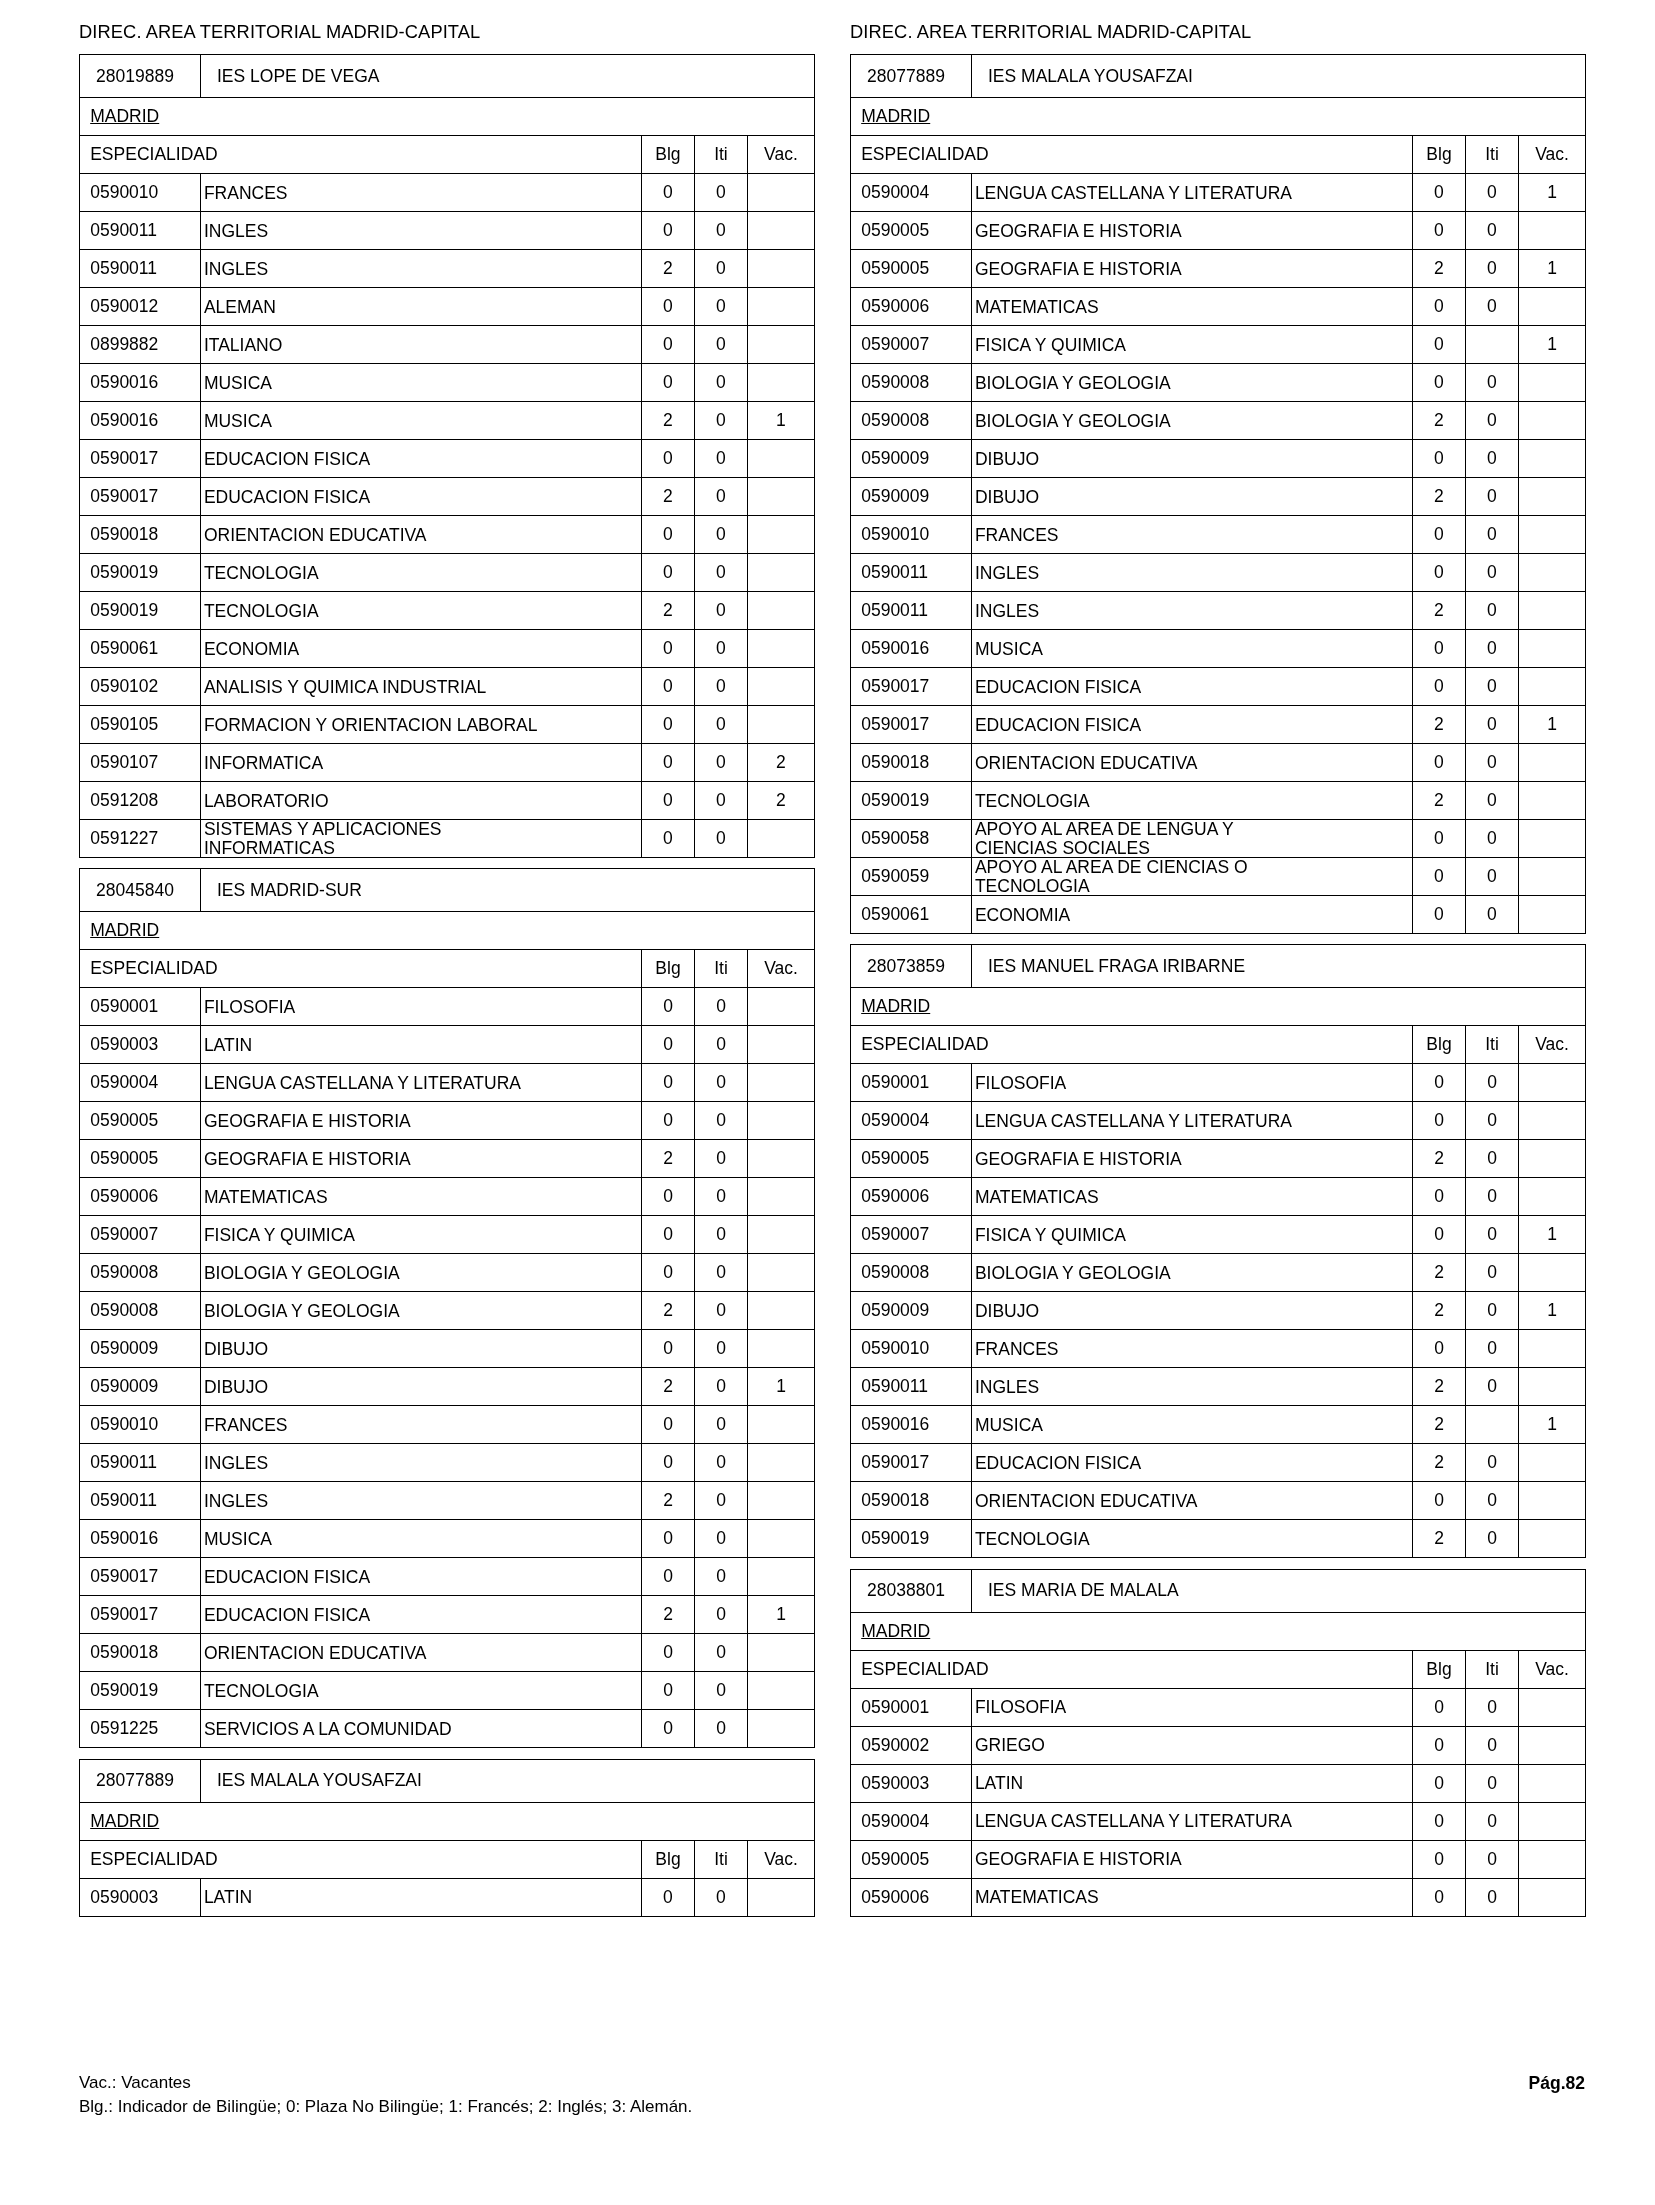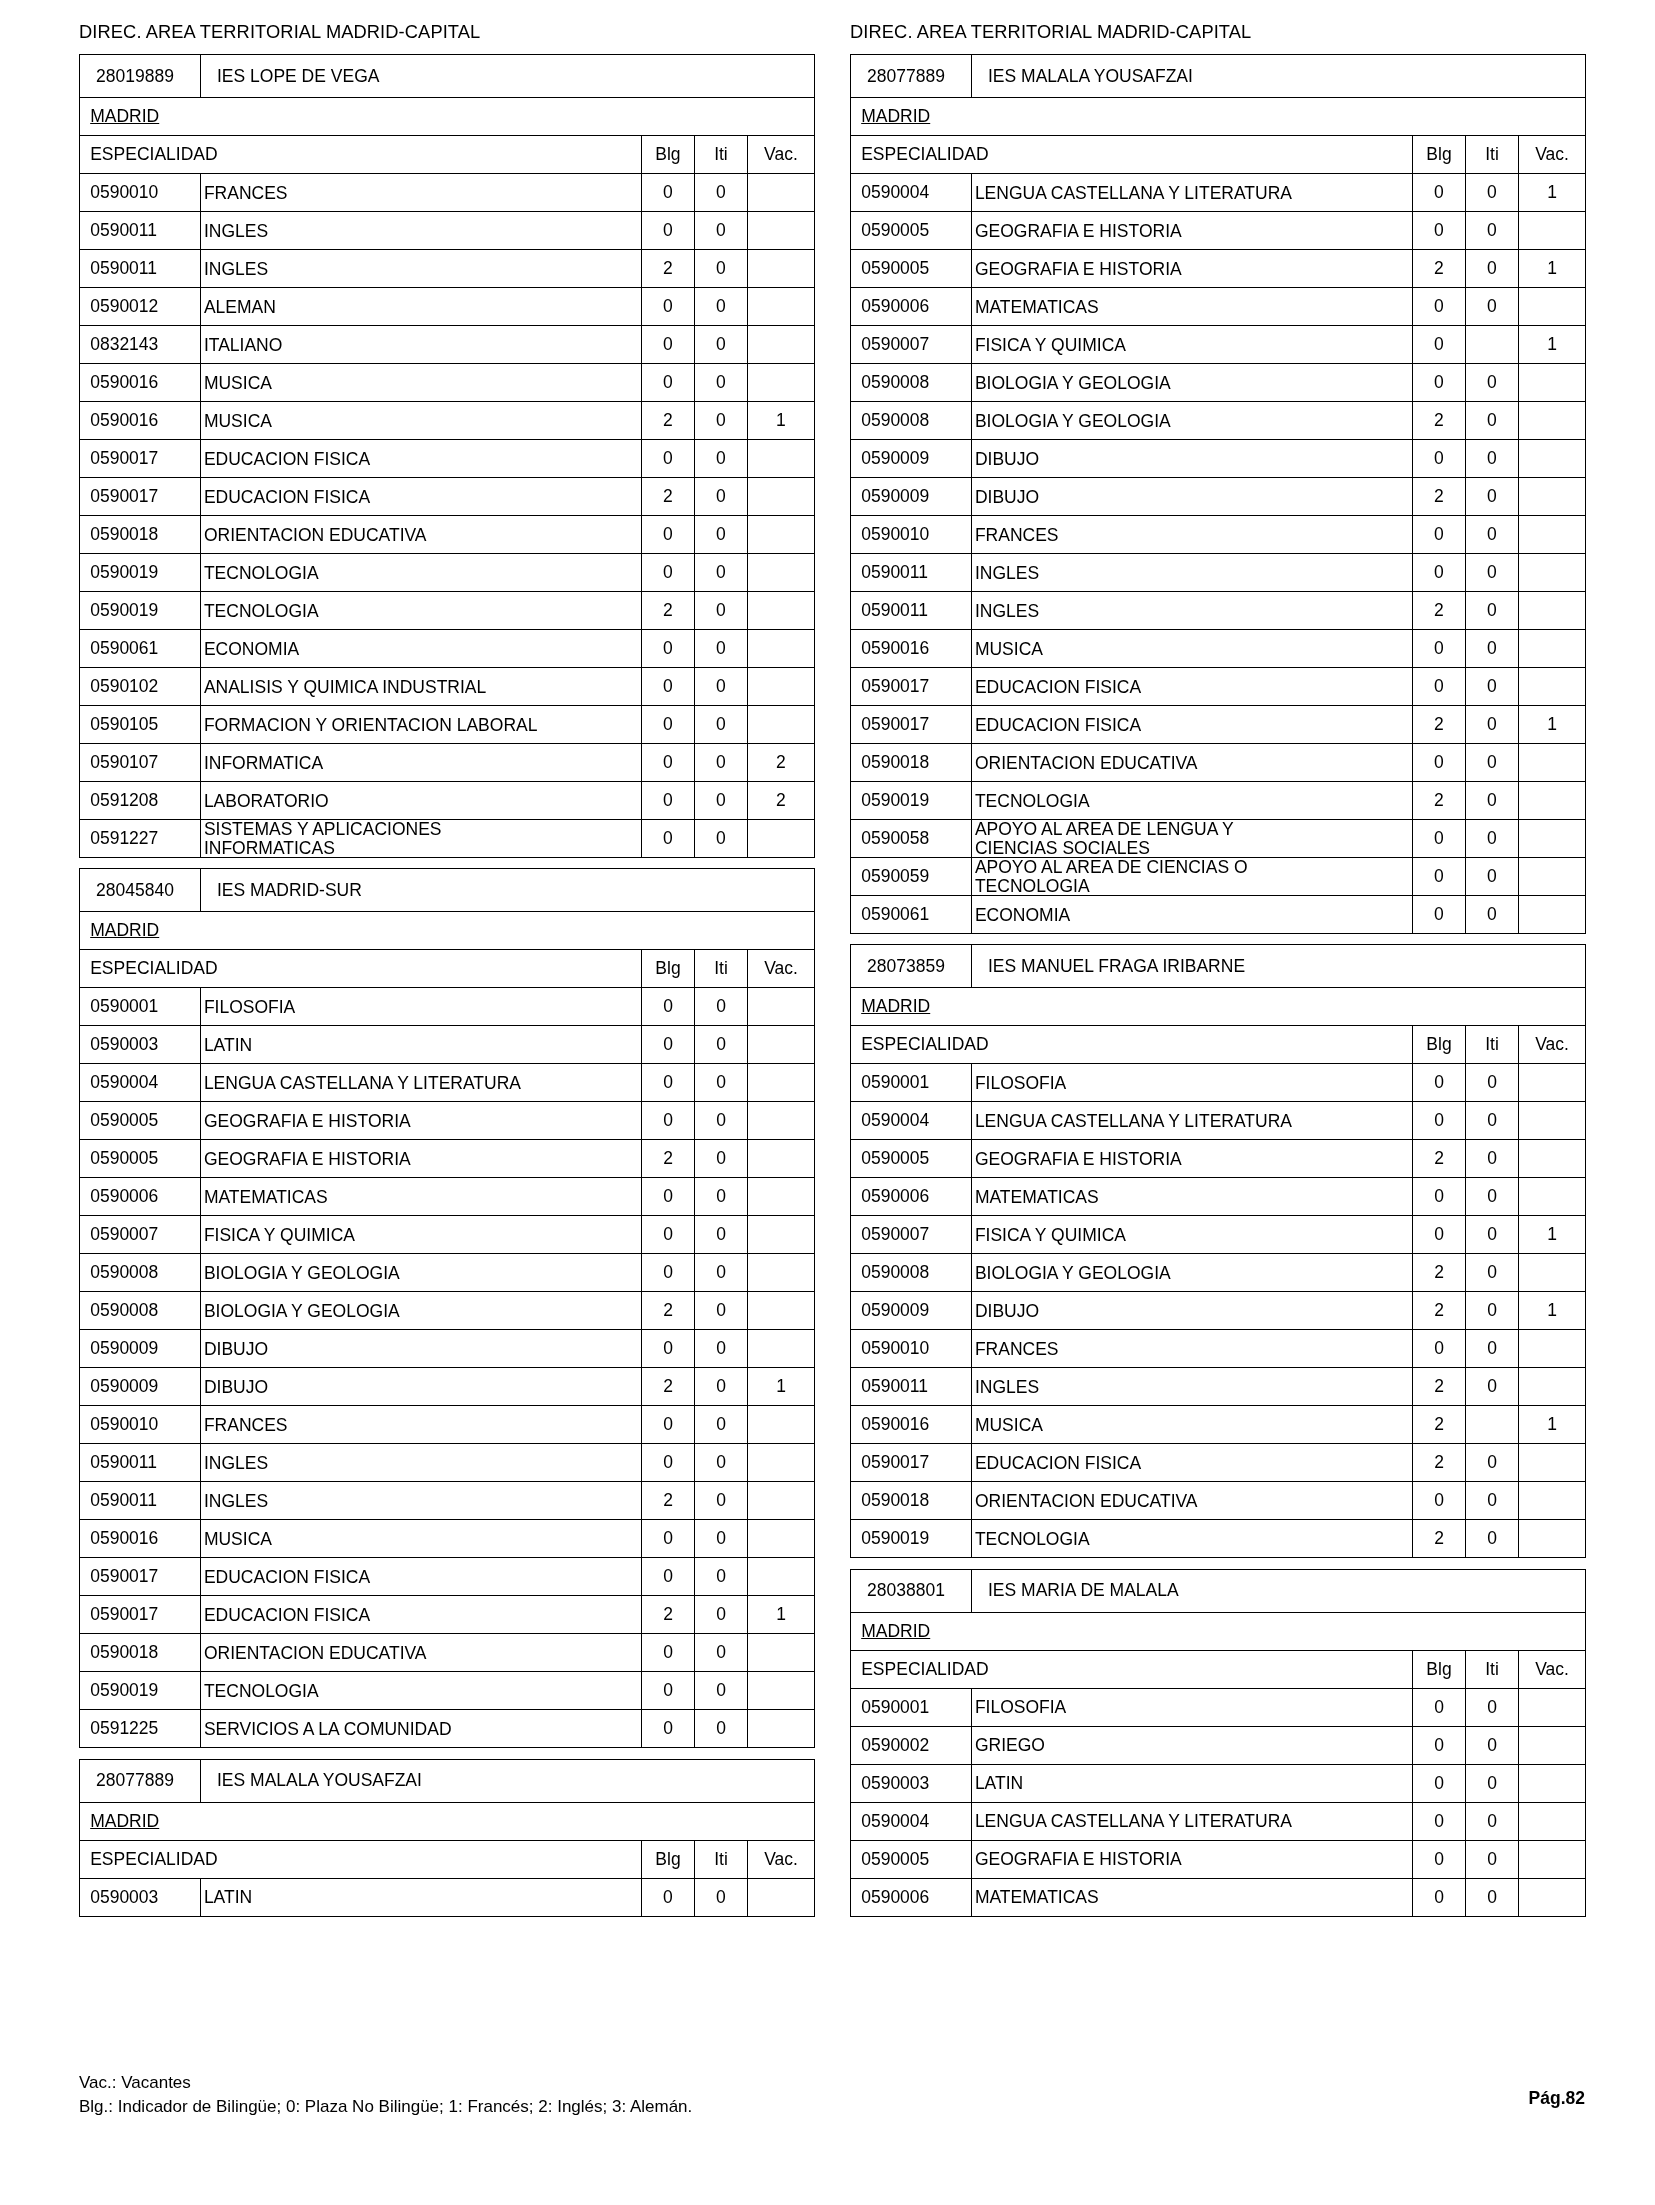--- a/index.html
+++ b/index.html
@@ -107,21 +107,21 @@
     position: absolute;
     left: 79px;
     bottom: 88px;
     width: 1506px;
     font-size: 17px;
   }
   .footer .line1 { margin-bottom: 4.4px; }
   .pagenum {
     position: absolute;
     right: 0;
-    top: 15px;
+    top: 0;
     font-weight: bold;
     font-size: 17.5px;
   }
   .footer-inner { position: relative; }
 </style>
 </head>
 <body>
 
 <div class="page">
   <div class="columns">
@@ -173,21 +173,21 @@
                 <td class="num c-vac"></td>
               </tr>
               <tr>
                 <td class="code">0590012</td>
                 <td class="spec">ALEMAN</td>
                 <td class="num c-blg">0</td>
                 <td class="num c-iti">0</td>
                 <td class="num c-vac"></td>
               </tr>
               <tr>
-                <td class="code">0832143</td>
+                <td class="code">0899882</td>
                 <td class="spec">ITALIANO</td>
                 <td class="num c-blg">0</td>
                 <td class="num c-iti">0</td>
                 <td class="num c-vac"></td>
               </tr>
               <tr>
                 <td class="code">0590016</td>
                 <td class="spec">MUSICA</td>
                 <td class="num c-blg">0</td>
                 <td class="num c-iti">0</td>

